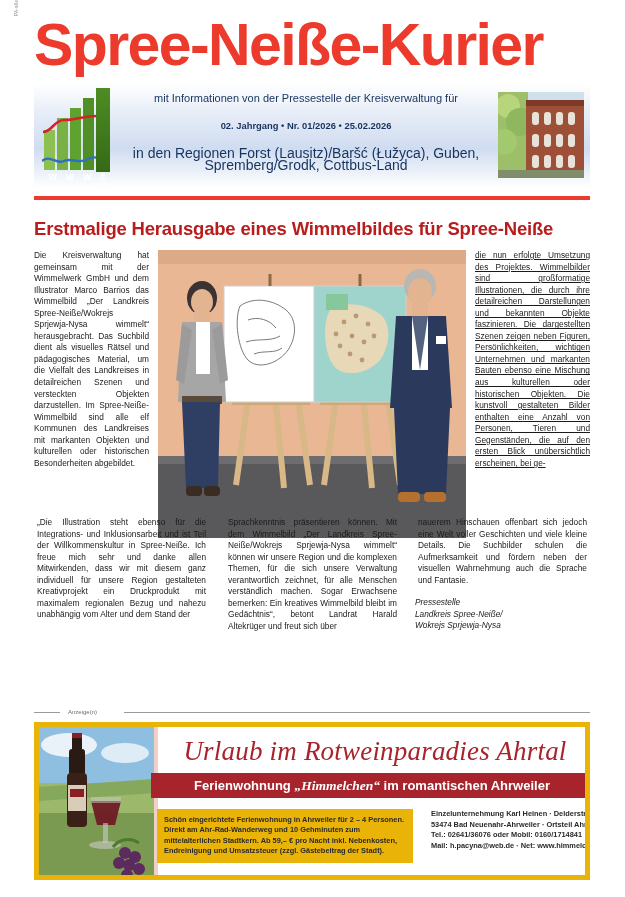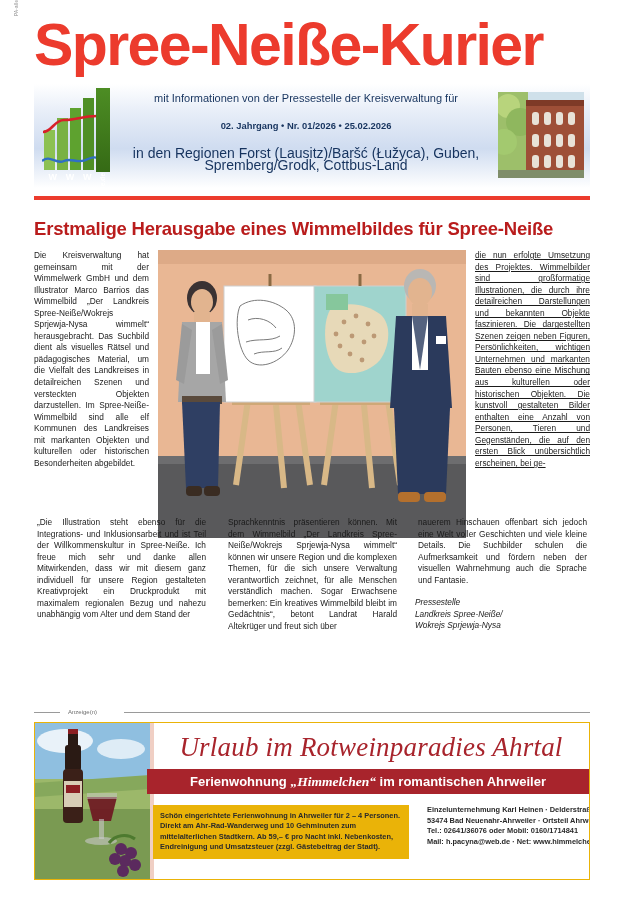--- a/index.html
+++ b/index.html
@@ -131,21 +131,21 @@
   .anz-label{
     position:absolute;left:30px;top:0;font-size:6px;color:#6e6e6e;background:#fff;
     padding:0 4px;line-height:12px;
   }
   .anz-line-l{position:absolute;left:0;top:6px;width:26px;height:1px;background:#9a9a9a;}
   .anz-line-r{position:absolute;left:90px;top:6px;right:0;height:1px;background:#9a9a9a;}
 
   
   .ad{
     position:absolute;left:34px;top:722px;width:556px;height:158px;
-    border:1px solid #eab308;background:#ffffff;box-sizing:border-box;overflow:hidden;
+    border:5px solid #eab308;background:#ffffff;box-sizing:border-box;overflow:hidden;
   }
   .ad-photo{
     position:absolute;left:0;top:0;width:115px;height:156px;overflow:hidden;
     background:#6f8f4e;
   }
   .ad-title{
     position:absolute;left:118px;top:8px;width:436px;
     font-family:"Liberation Serif", serif;
     font-style:italic;font-size:27px;line-height:32px;
     color:#a8242c;text-align:center;white-space:nowrap;

